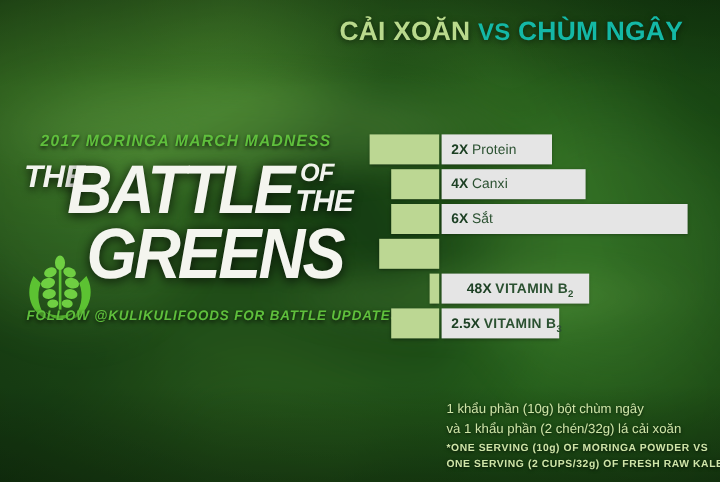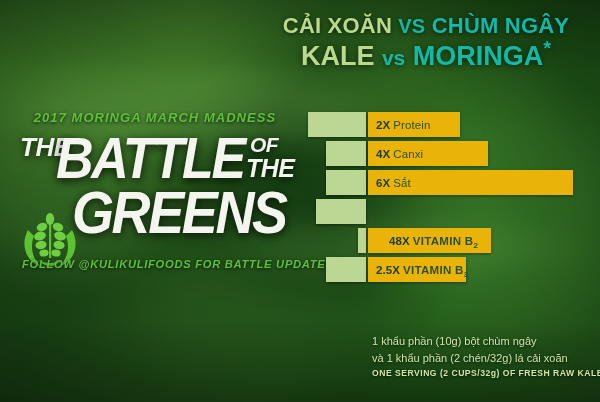--- a/index.html
+++ b/index.html
@@ -111,21 +111,21 @@
   
   .chart{position:absolute;left:0;top:0;width:600px;height:402px;}
   .row{position:absolute;height:25px;}
   .kale-bar{
     position:absolute;top:0;height:25px;
     background:#bcd793;
     box-shadow:0 1px 3px rgba(0,0,0,.45);
   }
   .mor-bar{
     position:absolute;top:0;height:25px;left:0;
-    background:#eab308;
+    background:#e5e5e5;
     box-shadow:0 1px 3px rgba(0,0,0,.40);
     display:flex;align-items:center;
   }
   .mor-label{
     padding-left:8px;white-space:nowrap;
     font-size:11.5px;color:#1d4024;letter-spacing:.1px;
   }
   .mor-label .mult{font-weight:700;color:#1d4024;}
   .mor-label .nut{font-weight:400;margin-left:3px;color:#2b5131;}
   .mor-label.caps .nut{font-weight:700;letter-spacing:.3px;}
@@ -152,25 +152,20 @@
     <div class="veins"></div>
     <div class="vignette"></div>
     <div class="tint"></div>
   </div>
 
   <div class="headline">
     <div class="hl-line1">
       <span class="c-lime">CẢI XOĂN</span>
       <span class="c-white vs-sm">VS</span>
       <span class="c-white">CHÙM NGÂY</span>
-    </div>
-    <div class="hl-line2">
-      <span class="c-lime">KALE</span>
-      <span class="c-white vs-lc">vs</span>
-      <span class="c-white">MORINGA</span><span class="c-white star">*</span>
     </div>
   </div>
 
   <div class="brand">
     <div class="brand-top">2017 MORINGA MARCH MADNESS</div>
 
     <div class="lock">
       <div class="w-the">THE</div>
       <div class="w-battle">BATTLE</div>
       <div class="w-of">OF</div>
@@ -234,16 +229,17 @@
         <div class="kale-bar" style="left: 326px; width: 40px;"></div>
         <div class="mor-bar" style="left: 368px; width: 98px;">
           <span class="mor-label caps"><span class="mult">2.5X</span><span class="nut">VITAMIN B<span class="sub">3</span></span></span>
         </div>
       </div>
     </div>
 
   <div class="footnote">
     <div class="fn-vi">1 khẩu phần (10g) bột chùm ngây</div>
     <div class="fn-vi">và 1 khẩu phần (2 chén/32g) lá cải xoăn</div>
+    <div class="fn-en">*ONE SERVING (10g) OF MORINGA POWDER VS</div>
     <div class="fn-en">ONE SERVING (2 CUPS/32g) OF FRESH RAW KALE</div>
   </div>
 
 </div>
 
 </body></html>

